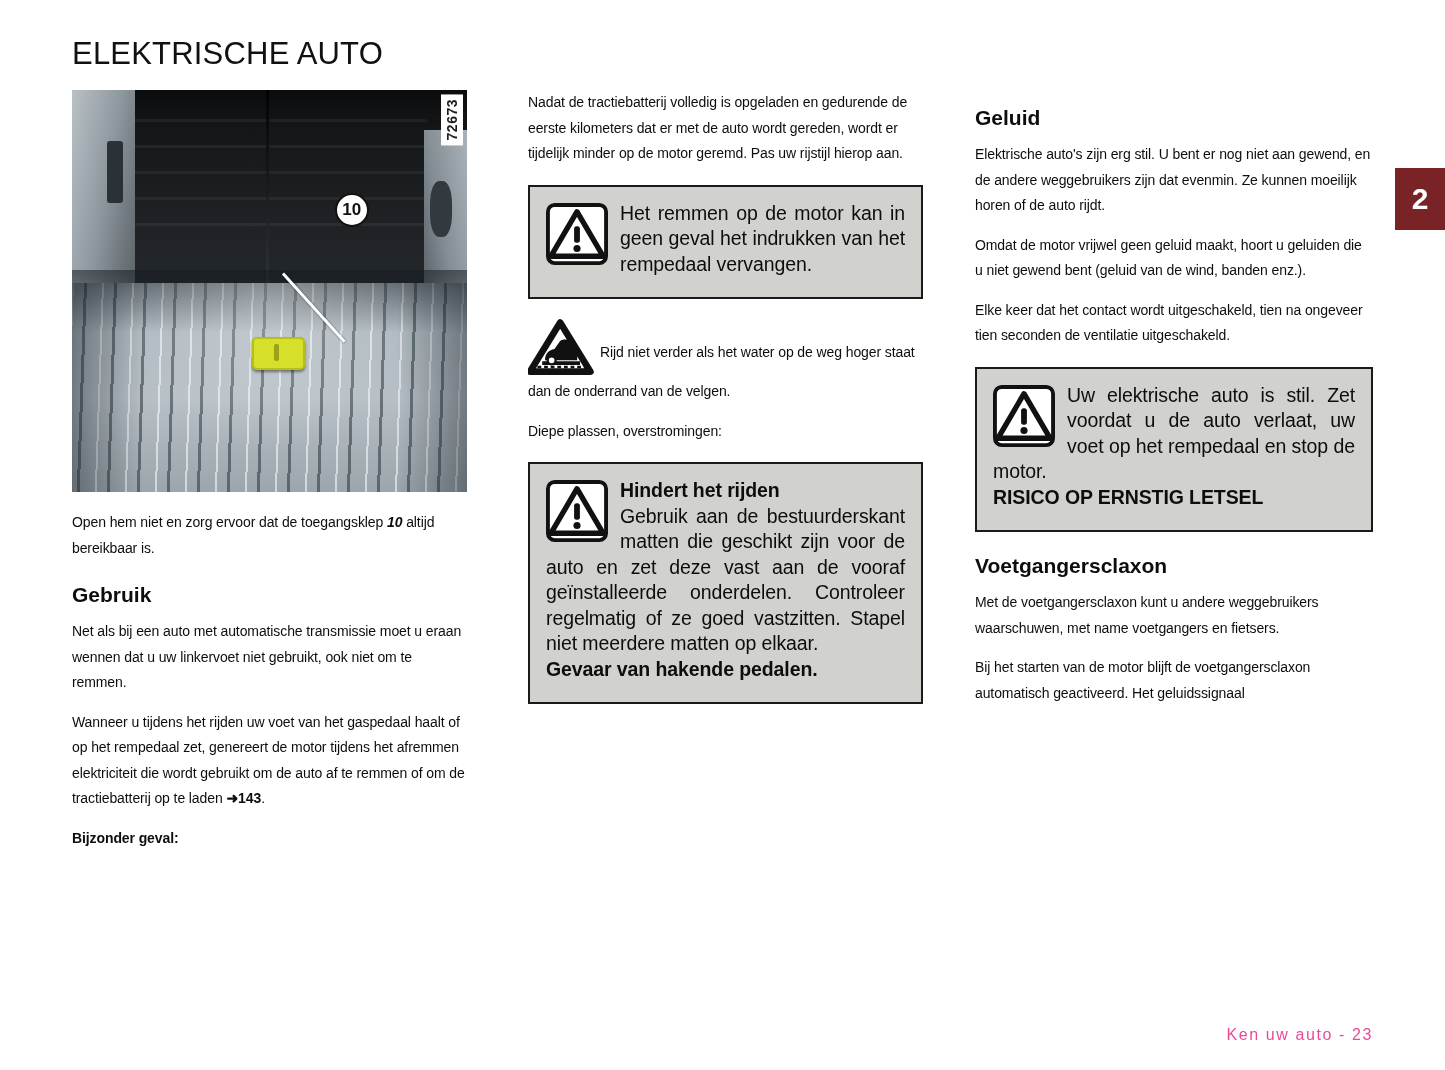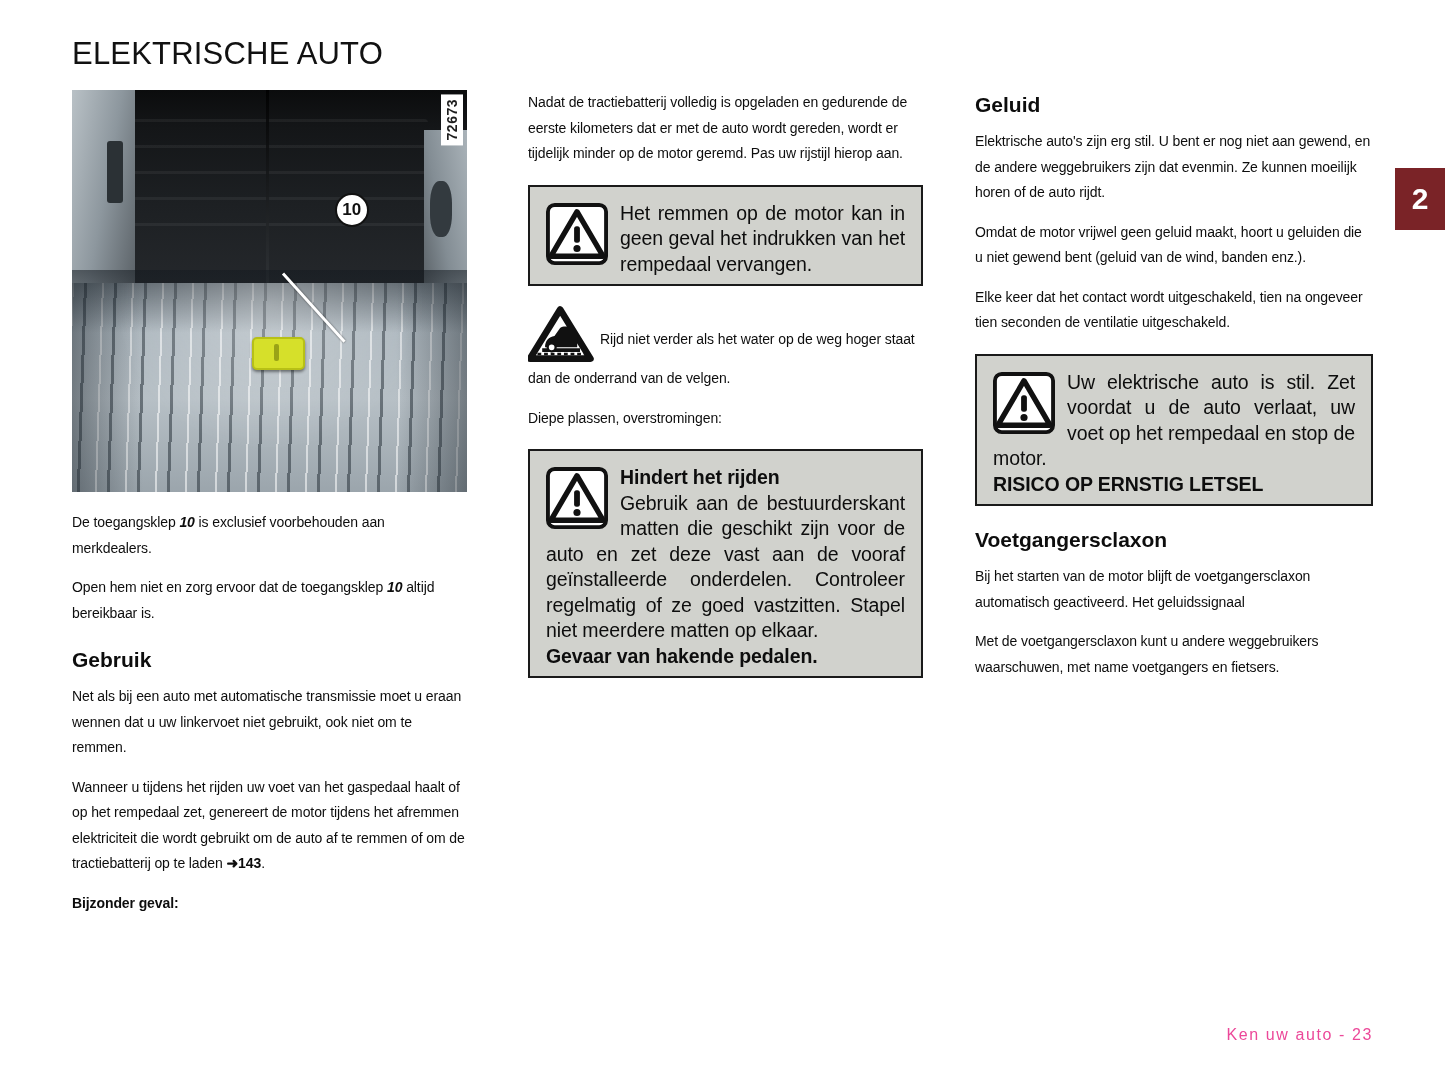--- a/index.html
+++ b/index.html
@@ -67,21 +67,21 @@
     letter-spacing: -0.1px;
   }
   p:last-child { margin-bottom: 0; }
 
   h2.sub {
     margin: 22px 0 12px 0;
     font-size: 21px;
     font-weight: 700;
     letter-spacing: 0;
   }
-  h2.sub.first { margin-top: 3px; }
+  h2.sub.first { margin-top: 16px; }
 
   b, strong { font-weight: 700; }
   i.num { font-style: italic; font-weight: 700; }
 
   
   .figure {
     position: relative;
     width: 395px;
     height: 402px;
     margin-bottom: 18px;
@@ -244,21 +244,21 @@
     letter-spacing: 0.5px;
     color: #1d1d1d;
     writing-mode: vertical-rl;
     transform: rotate(180deg);
   }
 
   
   .warnbox {
     background: #d1d2cd;
     border: 2px solid #1a1a1a;
-    padding: 14px 16px 7px 16px;
+    padding: 14px 16px 20px 16px;
     margin: 18px 0;
     font-size: 19.5px;
     line-height: 25.5px;
   }
   .warnbox .wb-text {
     text-align: justify;
     letter-spacing: -0.1px;
   }
   .tri-icon {
     float: left;
@@ -316,23 +316,20 @@
         <div class="floor-shade"></div>
         <div class="flap"></div>
         <div class="callout-line"></div>
         <div class="callout-bubble">
           <span>10</span>
         </div>
       </div>
       <div class="fig-id">72673</div>
     </div>
 
-    <p>
-      <span>De toegangsklep </span><i class="num">10</i><span> is exclusief voorbehouden aan merkdealers.</span>
-    </p>
 
     <p>
       <span>Open hem niet en zorg ervoor dat de toegangsklep </span><i class="num">10</i><span> altijd bereikbaar is.</span>
     </p>
 
     <h2 class="sub">Gebruik</h2>
 
     <p>Net als bij een auto met automatische transmissie moet u eraan wennen dat u uw linkervoet niet gebruikt, ook niet om te remmen.</p>
 
     <p>
@@ -397,19 +394,19 @@
         <circle cx="32" cy="47" r="3.7" fill="#111111"></circle>
       </svg>
       <div class="wb-text">
         <span>Uw elektrische auto is stil. Zet voordat u de auto verlaat, uw voet op het rempedaal en stop de motor. </span><br>
         <span class="wb-strong">RISICO OP ERNSTIG LETSEL</span>
       </div>
     </div>
 
     <h2 class="sub">Voetgangersclaxon</h2>
 
+    <p>Met de voetgangersclaxon kunt u andere weggebruikers waarschuwen, met name voetgangers en fietsers.</p>
     <p>Bij het starten van de motor blijft de voetgangersclaxon automatisch geactiveerd. Het geluidssignaal</p>
-    <p>Met de voetgangersclaxon kunt u andere weggebruikers waarschuwen, met name voetgangers en fietsers.</p>
   </div>
 
   <div class="footer">Ken uw auto - 23</div>
 
 </div>
 
 </body></html>

